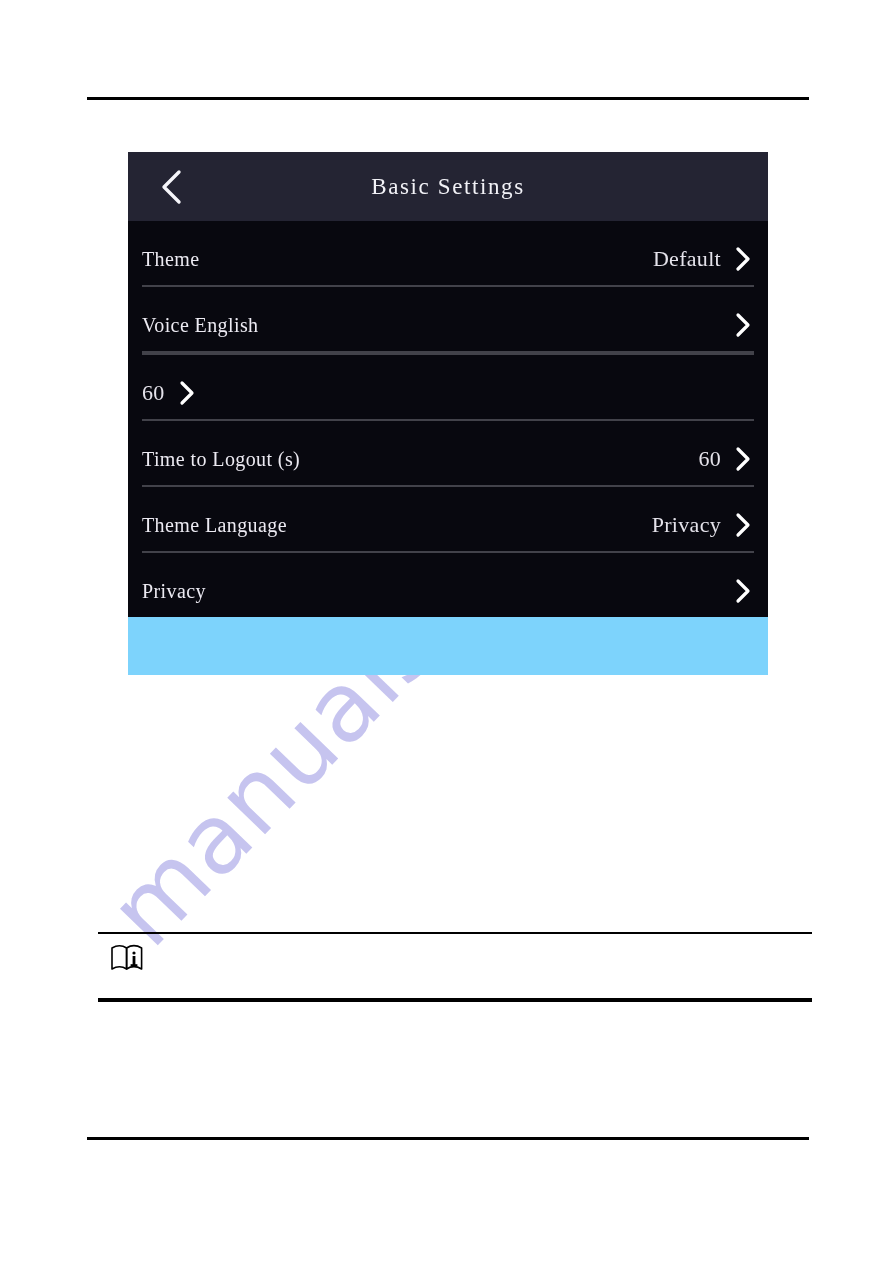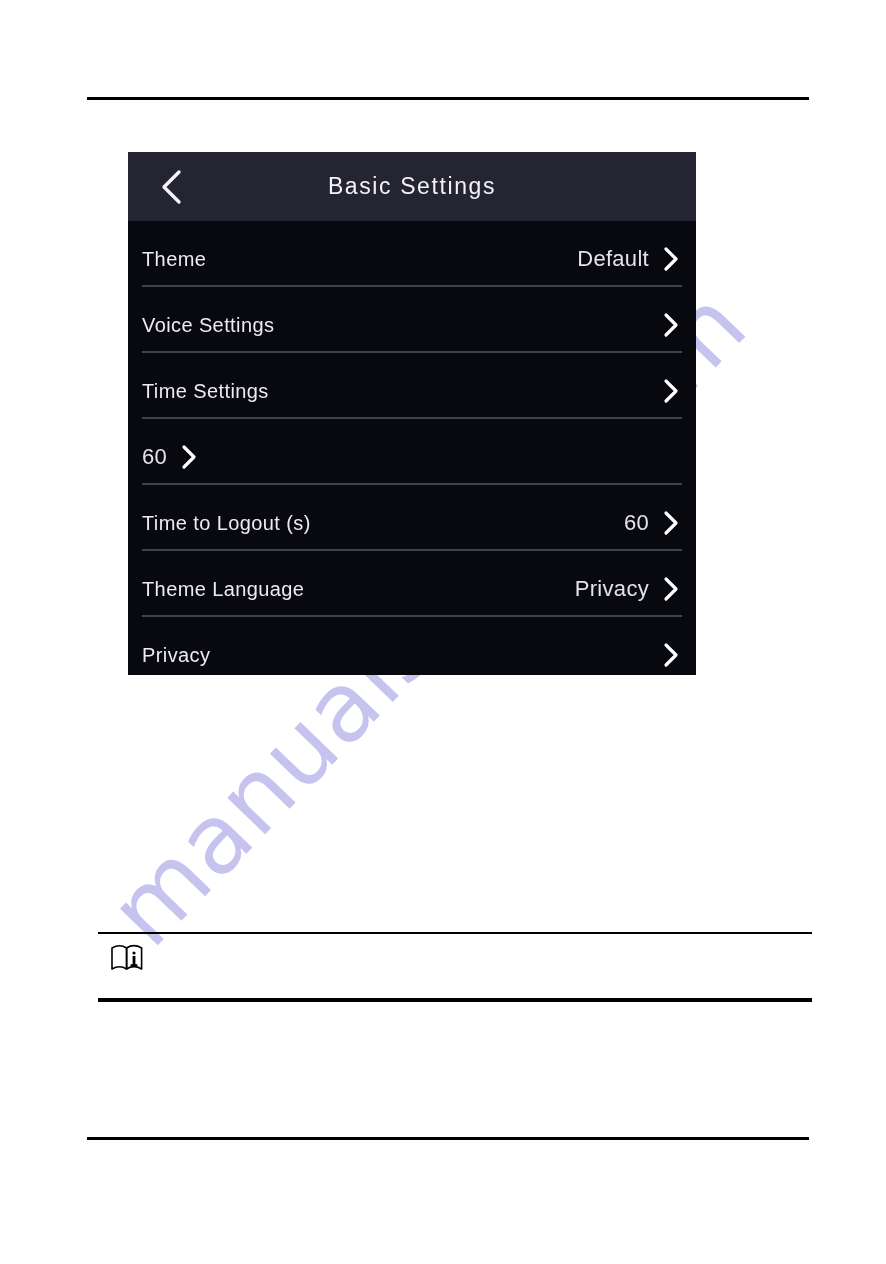--- a/index.html
+++ b/index.html
@@ -65,26 +65,26 @@
     letter-spacing: 1px;
     white-space: nowrap;
     opacity: 0.92;
   }
 
   
   .device {
     position: absolute;
     left: 128px;
     top: 152px;
-    width: 568px;
+    width: 640px;
     height: 523px;
     background: #7dd3fc;
     z-index: 10;
     overflow: hidden;
-    font-family: Liberation Sans, sans-serif;
+    font-family: Liberation Serif, serif;
   }
 
   .device-header {
     position: relative;
     height: 69px;
     background: #242433;
     display: flex;
     align-items: center;
     justify-content: center;
   }
@@ -209,39 +209,30 @@
         <span class="row-value">Default</span>
         <span class="row-chevron">
           <svg width="20" height="28" viewBox="0 0 20 28" aria-hidden="true">
             <path d="M5 4 L15 14 L5 24" fill="none" stroke="#ffffff" stroke-width="3.2" stroke-linecap="round" stroke-linejoin="round"></path>
           </svg>
         </span>
       </div>
       <div class="divider"></div>
 
       <div class="row">
-        <span class="row-label">Voice Settings</span>
+        <span class="row-label">Voice English</span>
         <span class="row-value"></span>
         <span class="row-chevron">
           <svg width="20" height="28" viewBox="0 0 20 28" aria-hidden="true">
             <path d="M5 4 L15 14 L5 24" fill="none" stroke="#ffffff" stroke-width="3.2" stroke-linecap="round" stroke-linejoin="round"></path>
           </svg>
         </span>
       </div>
       <div class="divider"></div>
 
-      <div class="row">
-        <span class="row-label">Time Settings</span>
-        <span class="row-value"></span>
-        <span class="row-chevron">
-          <svg width="20" height="28" viewBox="0 0 20 28" aria-hidden="true">
-            <path d="M5 4 L15 14 L5 24" fill="none" stroke="#ffffff" stroke-width="3.2" stroke-linecap="round" stroke-linejoin="round"></path>
-          </svg>
-        </span>
-      </div>
       <div class="divider"></div>
 
       <div class="row">
         <span class="row-value">60</span>
         <span class="row-chevron">
           <svg width="20" height="28" viewBox="0 0 20 28" aria-hidden="true">
             <path d="M5 4 L15 14 L5 24" fill="none" stroke="#ffffff" stroke-width="3.2" stroke-linecap="round" stroke-linejoin="round"></path>
           </svg>
         </span>
       </div>

